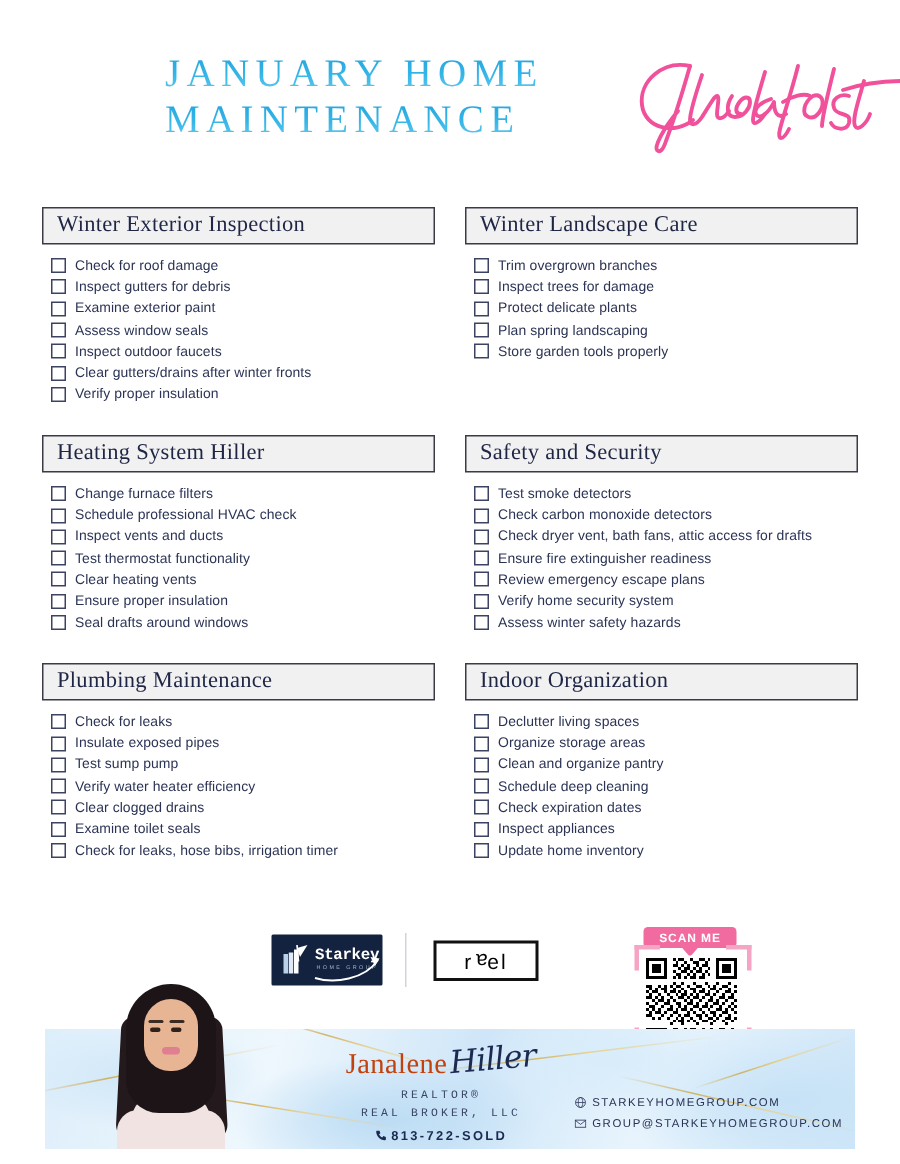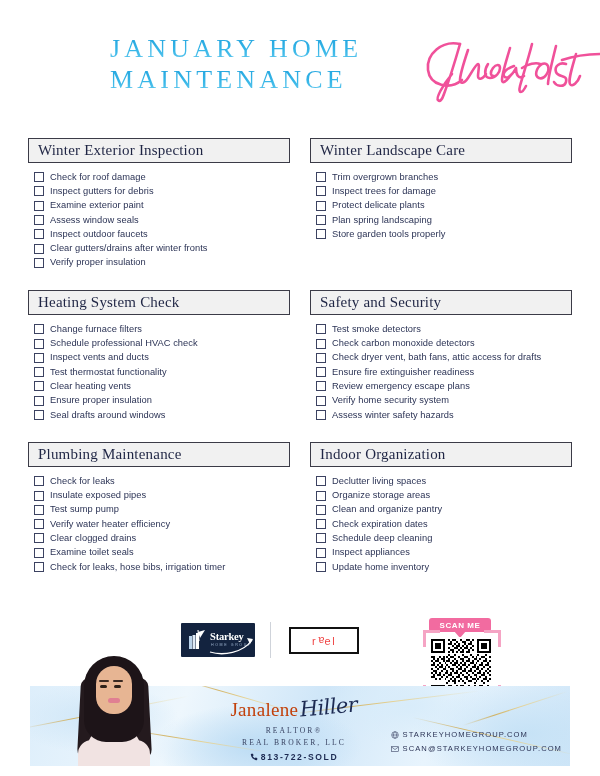--- a/index.html
+++ b/index.html
@@ -217,21 +217,21 @@
   #agent-last {
     font-family: "DejaVu Serif", serif;
     font-style: italic;
     font-size: 21px;
     color: #1c2a52;
     letter-spacing: -0.6px;
     transform: rotate(-5deg) translateY(-2px);
     display: inline-block;
   }
   .agent-sub {
-    font-family: Liberation Serif, serif;
+    font-family: Liberation Mono, monospace;
     font-size: 7.6px;
     letter-spacing: 2.1px;
     color: #3a4564;
     line-height: 12px;
   }
   #agent-phone {
     font-family: "Liberation Sans", sans-serif;
     font-size: 8.6px;
     font-weight: bold;
     letter-spacing: 1.6px;
@@ -273,21 +273,21 @@
     top: 7px;
     width: 74px;
     height: 34px;
     background: #13233f;
     border-radius: 1px;
     overflow: hidden;
   }
   #starkey-word {
     position: absolute;
     left: 29px; top: 8px;
-    font-family: Liberation Serif, serif;
+    font-family: Liberation Mono, monospace;
     font-size: 10.5px;
     font-weight: bold;
     color: #ffffff;
     letter-spacing: -0.2px;
   }
   #starkey-sub {
     position: absolute;
     left: 30px; top: 20px;
     font-family: "Liberation Sans", sans-serif;
     font-size: 3.6px;
@@ -312,23 +312,23 @@
     width: 70px;
     height: 27px;
     border: 2.4px solid #111111;
     box-sizing: border-box;
     display: flex;
     align-items: center;
     justify-content: center;
   }
   #real-word {
     font-family: "Liberation Sans", sans-serif;
-    font-size: 11px;
+    font-size: 14px;
     font-weight: 300;
-    color: #ef4444;
+    color: #000000;
     letter-spacing: 1.4px;
     display: flex;
     align-items: center;
     justify-content: center;
   }
   #real-word .flip-a {
     display: inline-block;
     transform: rotate(180deg);
   }
 
@@ -476,21 +476,21 @@
         </div>
       <div class="check-row">
           <span class="checkbox"></span>
           <span class="check-label">Store garden tools properly</span>
         </div>
     </div>
   </div>
 
   <div class="section sec-r2">
     <div class="section-header">
-      <span class="section-header-title">Heating System Check</span>
+      <span class="section-header-title">Heating System Hiller</span>
     </div>
     <div class="section-items">
       <div class="check-row">
           <span class="checkbox"></span>
           <span class="check-label">Change furnace filters</span>
         </div>
       <div class="check-row">
           <span class="checkbox"></span>
           <span class="check-label">Schedule professional HVAC check</span>
         </div>
@@ -601,25 +601,25 @@
       <div class="check-row">
           <span class="checkbox"></span>
           <span class="check-label">Organize storage areas</span>
         </div>
       <div class="check-row">
           <span class="checkbox"></span>
           <span class="check-label">Clean and organize pantry</span>
         </div>
       <div class="check-row">
           <span class="checkbox"></span>
+          <span class="check-label">Schedule deep cleaning</span>
+        </div>
+      <div class="check-row">
+          <span class="checkbox"></span>
           <span class="check-label">Check expiration dates</span>
-        </div>
-      <div class="check-row">
-          <span class="checkbox"></span>
-          <span class="check-label">Schedule deep cleaning</span>
         </div>
       <div class="check-row">
           <span class="checkbox"></span>
           <span class="check-label">Inspect appliances</span>
         </div>
       <div class="check-row">
           <span class="checkbox"></span>
           <span class="check-label">Update home inventory</span>
         </div>
     </div>
@@ -962,17 +962,17 @@
         <ellipse cx="8" cy="8" rx="3" ry="6.6" fill="none" stroke="#2b3355" stroke-width="1"></ellipse>
         <path d="M1.6 8 H14.4" stroke="#2b3355" stroke-width="1"></path>
       </svg>
       <span>STARKEYHOMEGROUP.COM</span>
     </div>
     <div class="contact-row">
       <svg width="8" height="8" viewBox="0 0 16 16">
         <rect x="1" y="3.5" width="14" height="9.5" fill="none" stroke="#2b3355" stroke-width="1.1"></rect>
         <path d="M1 3.8 L8 9.2 L15 3.8" fill="none" stroke="#2b3355" stroke-width="1.1"></path>
       </svg>
-      <span>SCAN@STARKEYHOMEGROUP.COM</span>
+      <span>GROUP@STARKEYHOMEGROUP.COM</span>
     </div>
   </div>
 
 </div>
 
 </body></html>

